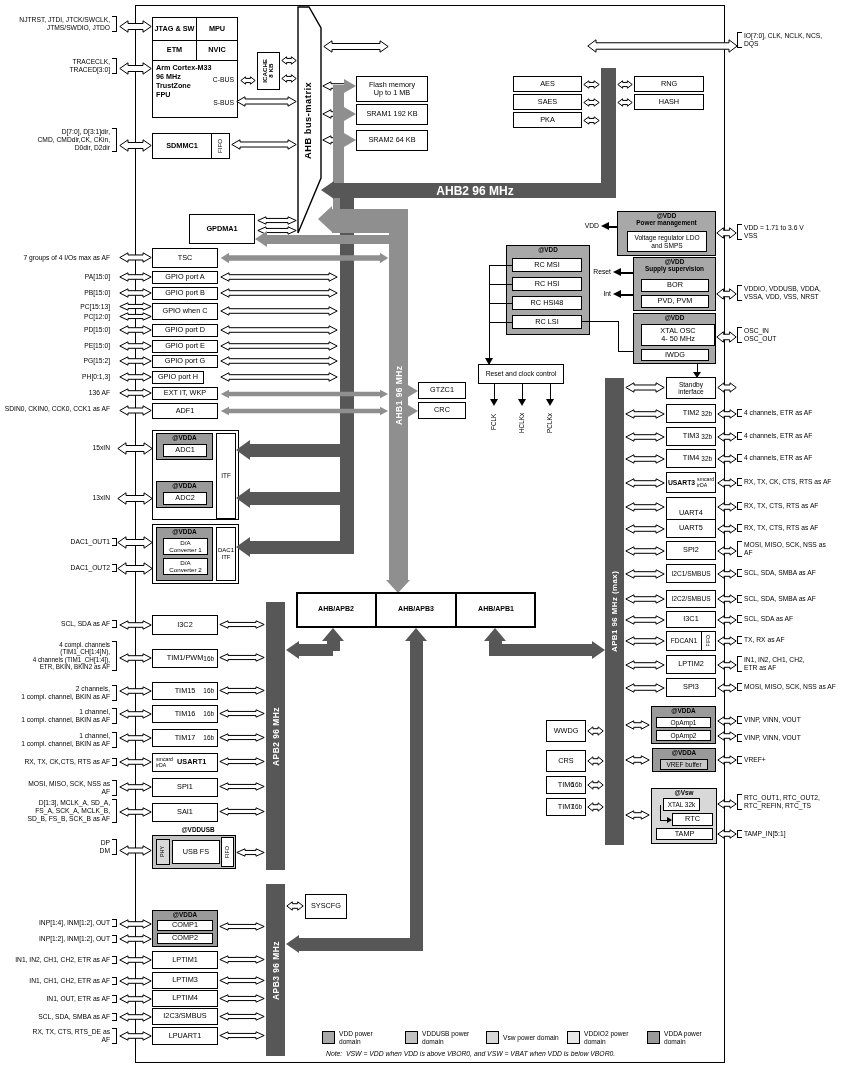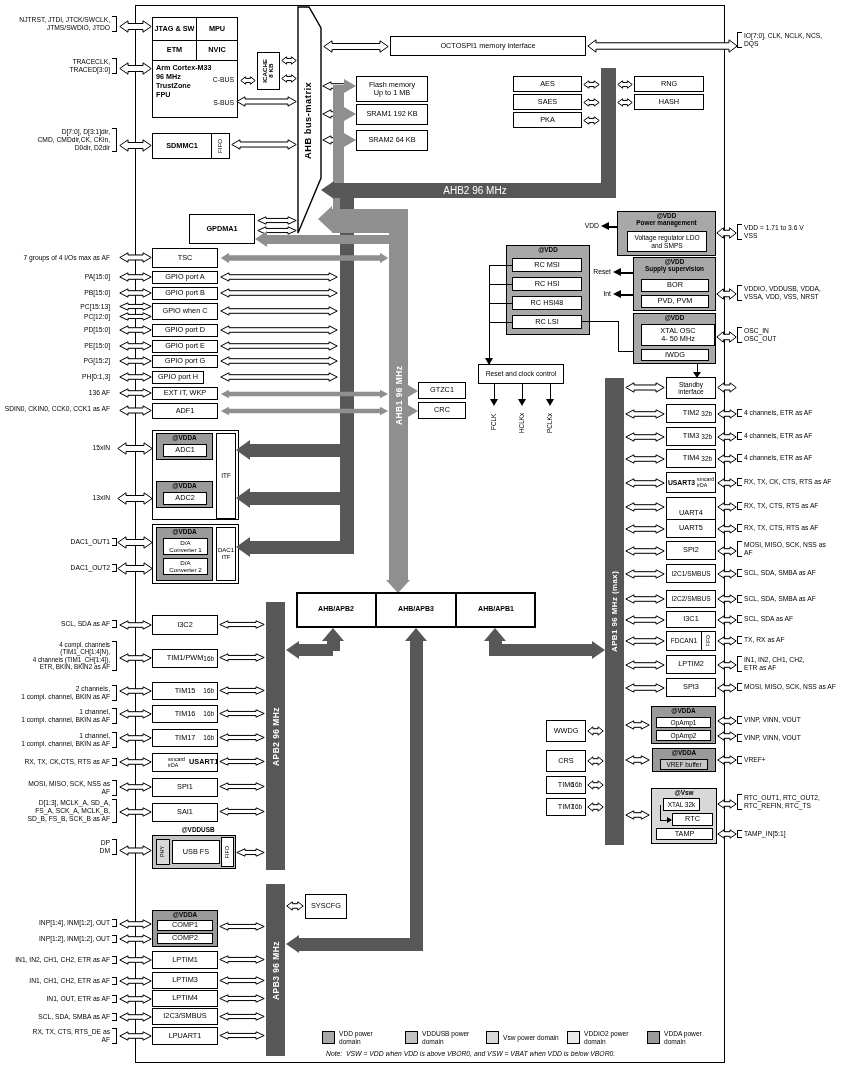--- a/index.html
+++ b/index.html
@@ -14,21 +14,21 @@
   .pl{font-size:6.7px;line-height:1.18;text-align:right;white-space:pre-line}
   .pr{font-size:6.7px;line-height:1.18;text-align:left;white-space:pre-line}
   .plb::after{content:"";position:absolute;right:-7px;top:0;bottom:0;width:4px;border:1px solid #000;border-left:none}
   .prb::before{content:"";position:absolute;left:-7px;top:0;bottom:0;width:4px;border:1px solid #000;border-right:none}
   .t{font-size:7px;white-space:pre-line}
   .dk{background:#575757}
   .gy{background:#8f8f8f}
   .ln{background:#000}
   .vtx{writing-mode:vertical-rl;transform:rotate(180deg);display:flex;align-items:center;justify-content:center;color:#fff;font-weight:bold;font-size:8.4px;letter-spacing:.5px}
   .vtk{writing-mode:vertical-rl;transform:rotate(180deg);display:flex;align-items:center;justify-content:center;color:#000;font-size:6.2px;line-height:1;text-align:center}
-  .hb{display:flex;align-items:center;justify-content:center;color:#fff;font-weight:normal;font-size:10px}
+  .hb{display:flex;align-items:center;justify-content:center;color:#fff;font-weight:bold;font-size:12px}
   .t0{width:0;height:0;border-style:solid;border-color:transparent}
   .aw,.ag{overflow:visible}
   .leg{font-size:6.6px;line-height:1.2;white-space:pre-line}
   .note{font-size:6.8px;font-style:italic;white-space:pre}
 </style>
 </head>
 <body>
 
 <div id="root">
 
@@ -97,21 +97,20 @@
       <svg width="61" height="11" viewBox="0 0 61 11" style="position:absolute;left:0;top:0;overflow:visible">
         <polygon points="0.8,5.5 9,0.8 9,2.97 52,2.97 52,0.8 60.2,5.5 52,10.2 52,8.03 9,8.03 9,10.2" fill="#fff" stroke="#000" stroke-width="1"></polygon>
       </svg>
     </i>
   <i class="aw" style="left:231px;top:139px;width:66px;height:11px">
       <svg width="66" height="11" viewBox="0 0 66 11" style="position:absolute;left:0;top:0;overflow:visible">
         <polygon points="0.8,5.5 9,0.8 9,2.97 57,2.97 57,0.8 65.2,5.5 57,10.2 57,8.03 9,8.03 9,10.2" fill="#fff" stroke="#000" stroke-width="1"></polygon>
       </svg>
     </i>
 
-  <div class="b" style="left:390px;top:36px;width:196px;height:20px">OCTOSPI1 memory interface</div>
   <i class="aw" style="left:323px;top:40px;width:66px;height:13px">
       <svg width="66" height="13" viewBox="0 0 66 13" style="position:absolute;left:0;top:0;overflow:visible">
         <polygon points="0.8,6.5 9,0.8 9,3.5100000000000002 57,3.5100000000000002 57,0.8 65.2,6.5 57,12.2 57,9.49 9,9.49 9,12.2" fill="#fff" stroke="#000" stroke-width="1"></polygon>
       </svg>
     </i>
   <i class="aw" style="left:587px;top:39px;width:151px;height:14px">
       <svg width="151" height="14" viewBox="0 0 151 14" style="position:absolute;left:0;top:0;overflow:visible">
         <polygon points="0.8,7 9,0.8 9,3.7800000000000002 142,3.7800000000000002 142,0.8 150.2,7 142,13.2 142,10.219999999999999 9,10.219999999999999 9,13.2" fill="#fff" stroke="#000" stroke-width="1"></polygon>
       </svg>
     </i>
@@ -538,21 +537,21 @@
       <svg width="33" height="10" viewBox="0 0 33 10" style="position:absolute;left:0;top:0;overflow:visible">
         <polygon points="0.8,5 9,0.8 9,2.7 24,2.7 24,0.8 32.2,5 24,9.2 24,7.3 9,7.3 9,9.2" fill="#fff" stroke="#000" stroke-width="1"></polygon>
       </svg>
     </i>
   <i class="aw" style="left:219px;top:733px;width:46px;height:9px">
       <svg width="46" height="9" viewBox="0 0 46 9" style="position:absolute;left:0;top:0;overflow:visible">
         <polygon points="0.8,4.5 9,0.8 9,2.43 37,2.43 37,0.8 45.2,4.5 37,8.2 37,6.57 9,6.57 9,8.2" fill="#fff" stroke="#000" stroke-width="1"></polygon>
       </svg>
     </i>
   <div class="pl plb" style="left:0;top:758px;width:110px">RX, TX, CK,CTS, RTS as AF</div>
-  <div class="b" style="left:152px;top:753px;width:66px;height:19px;justify-content:flex-start;padding-left:15px"><span class="sub" style="position:static">smcard
+  <div class="b" style="left:152px;top:753px;width:66px;height:19px;justify-content:flex-start;padding-left:3px"><span class="sub" style="position:static">smcard
 irDA</span><span class="bold" style="position:static;margin-left:4px">USART1</span></div>
   <i class="aw" style="left:119px;top:757px;width:33px;height:10px">
       <svg width="33" height="10" viewBox="0 0 33 10" style="position:absolute;left:0;top:0;overflow:visible">
         <polygon points="0.8,5 9,0.8 9,2.7 24,2.7 24,0.8 32.2,5 24,9.2 24,7.3 9,7.3 9,9.2" fill="#fff" stroke="#000" stroke-width="1"></polygon>
       </svg>
     </i>
   <i class="aw" style="left:219px;top:757px;width:46px;height:9px">
       <svg width="46" height="9" viewBox="0 0 46 9" style="position:absolute;left:0;top:0;overflow:visible">
         <polygon points="0.8,4.5 9,0.8 9,2.43 37,2.43 37,0.8 45.2,4.5 37,8.2 37,6.57 9,6.57 9,8.2" fill="#fff" stroke="#000" stroke-width="1"></polygon>
       </svg>

